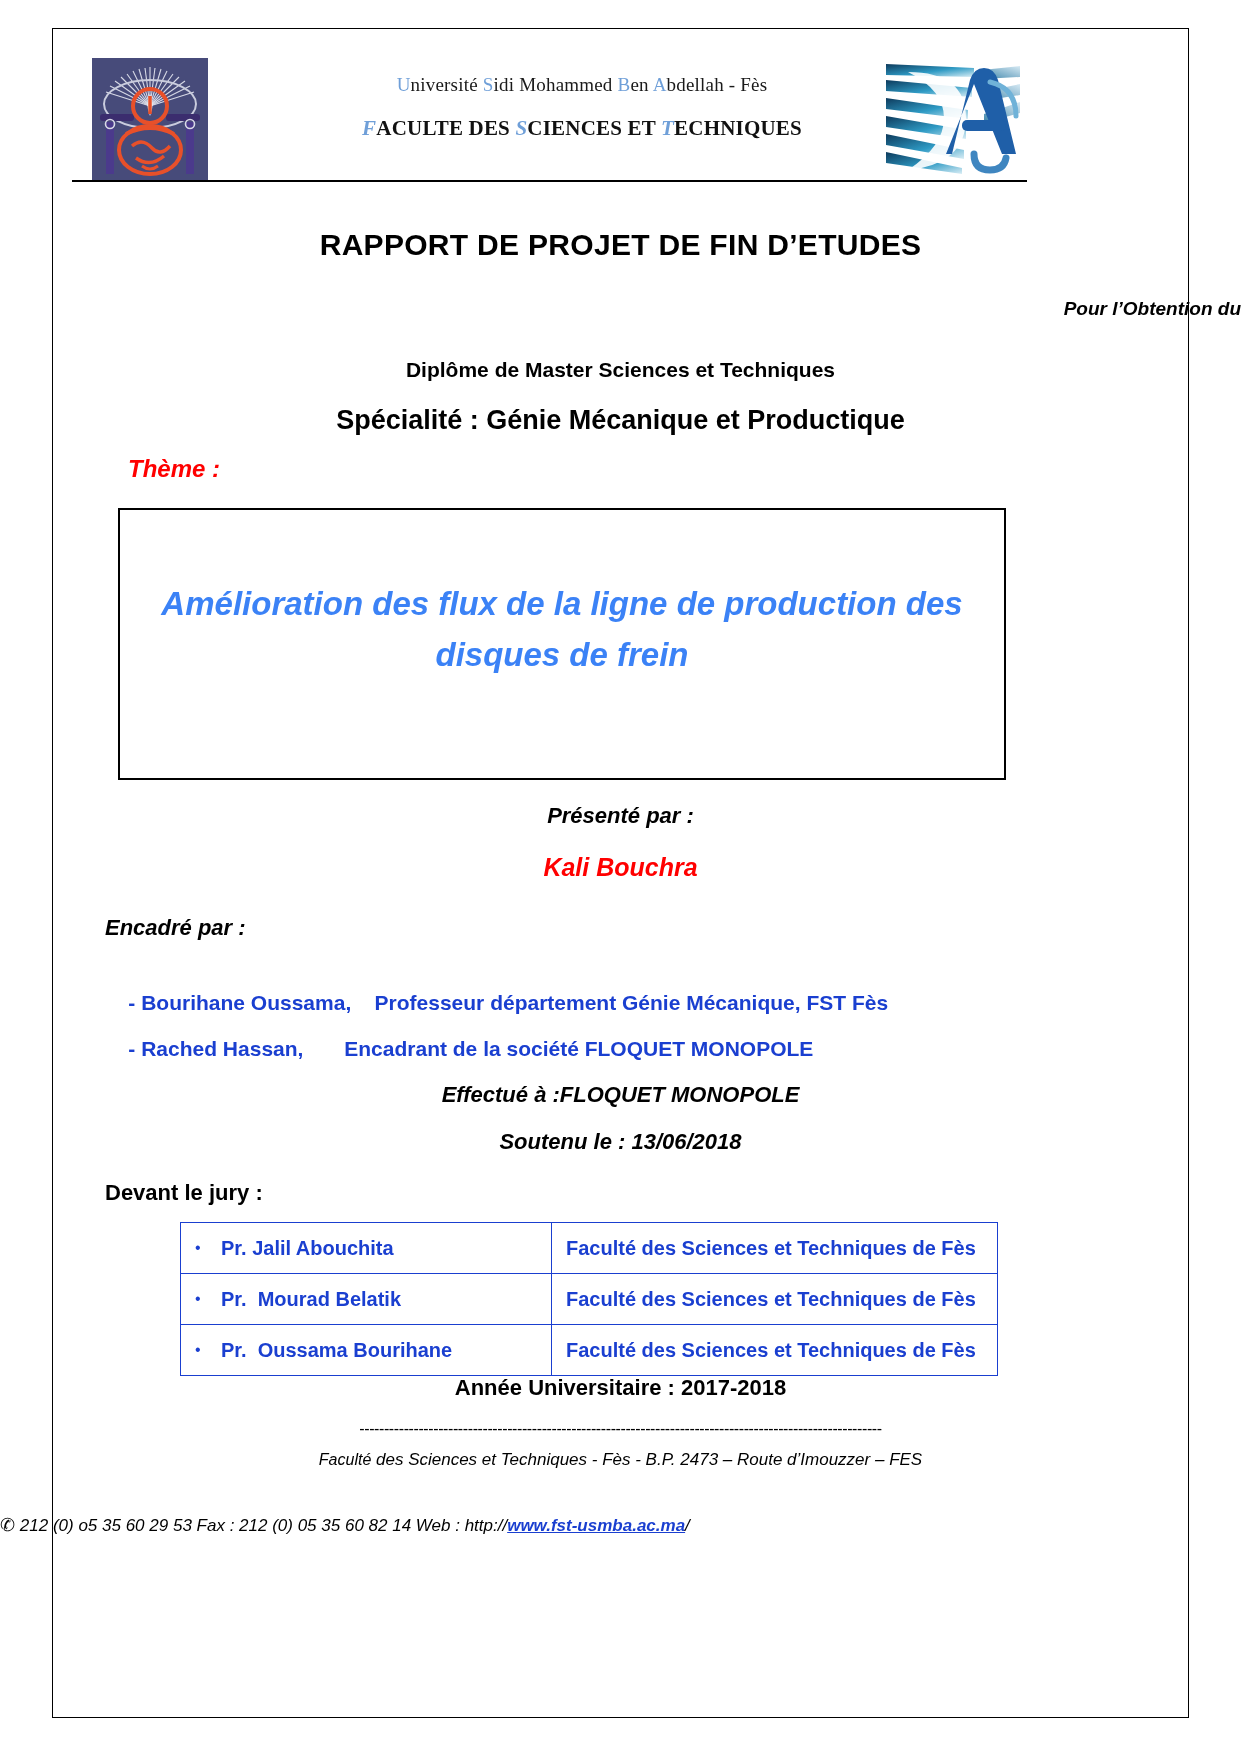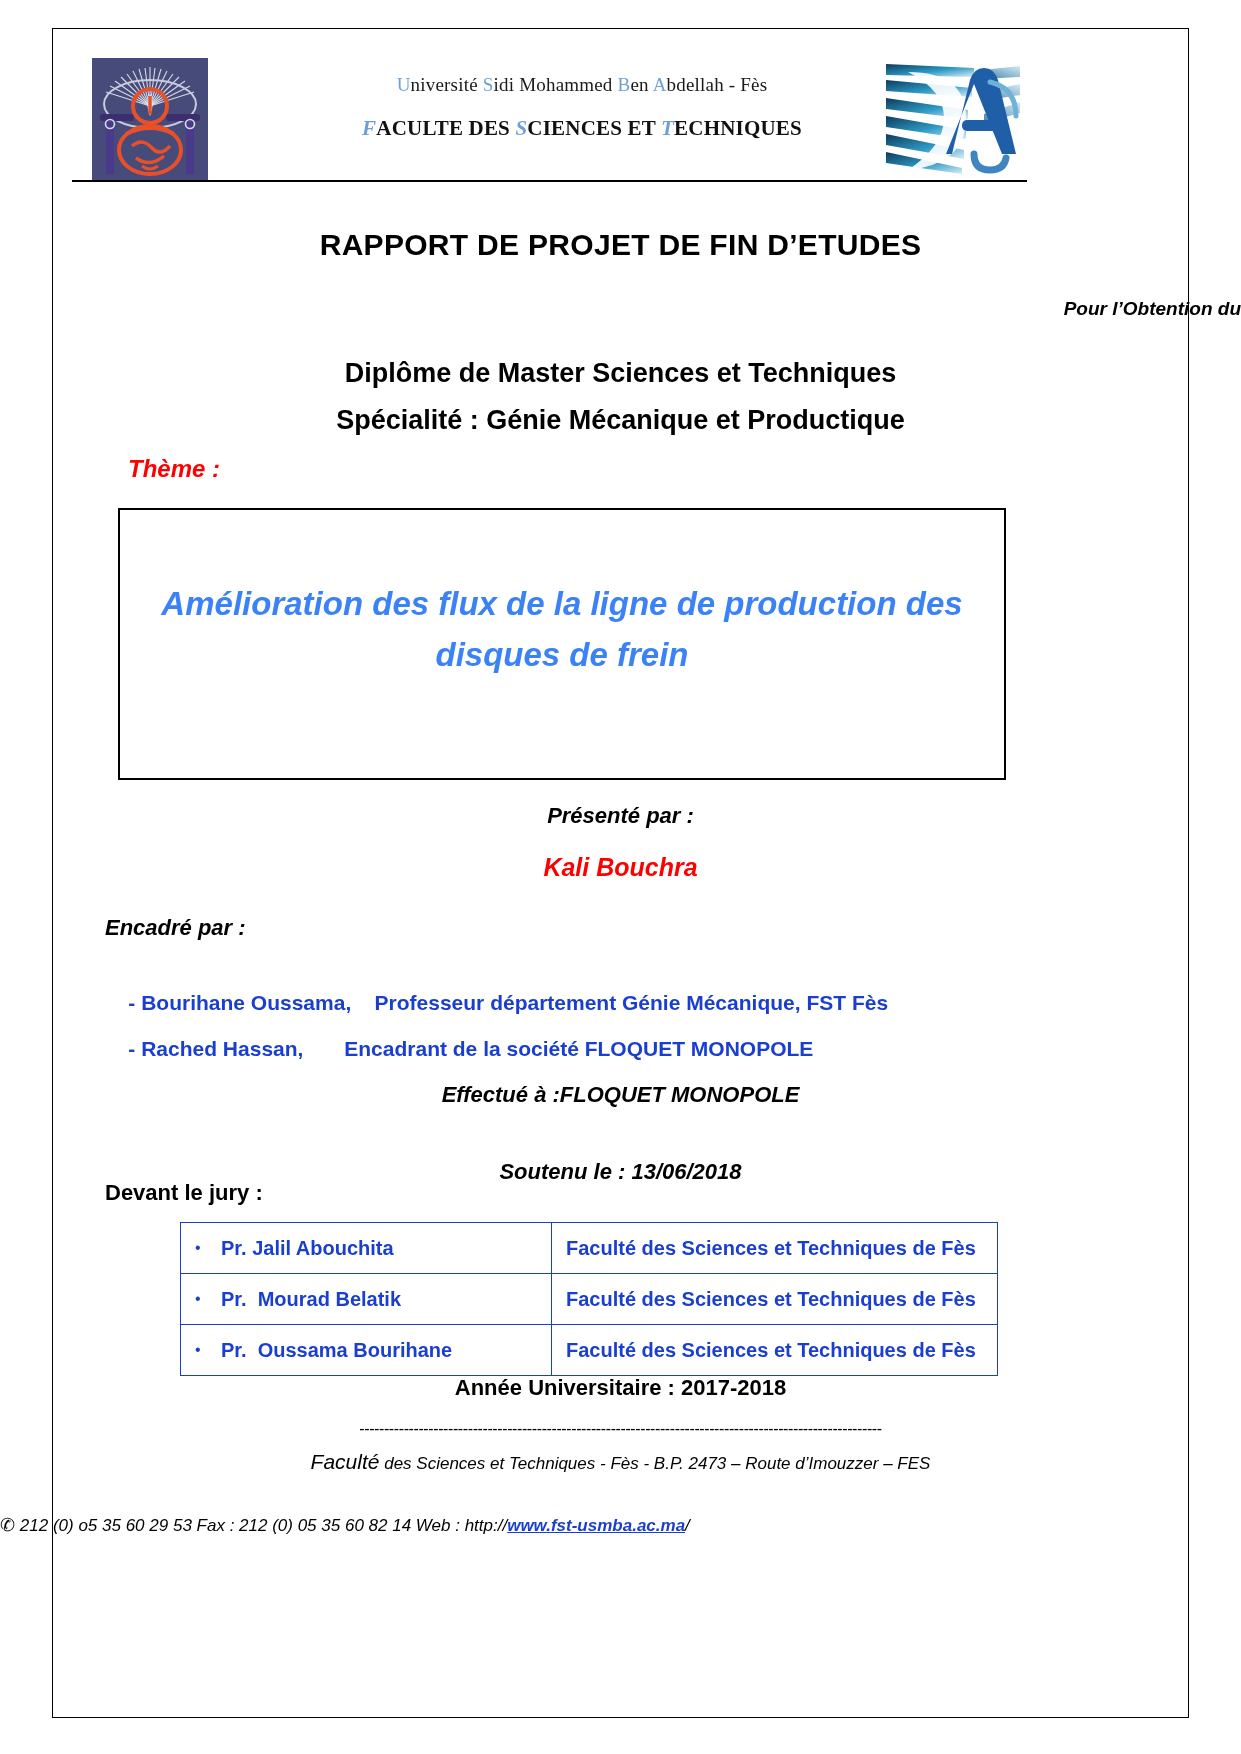--- a/index.html
+++ b/index.html
@@ -20,21 +20,21 @@
   .cap{color:#6f9fd8;}
   .cap-i{color:#6f9fd8;font-style:italic;}
   .hrule{position:absolute;left:72px;top:180px;width:955px;height:0;border-top:2.2px solid #000;}
 
   
   .rapport{position:absolute;left:0;top:228px;width:1241px;text-align:center;
            font-size:30px;font-weight:700;color:#000;letter-spacing:.3px;}
   .pour{position:absolute;left:0;top:298px;width:1241px;text-align:right;
         font-size:19px;font-weight:700;font-style:italic;color:#000;}
   .diplome{position:absolute;left:0;top:358px;width:1241px;text-align:center;
-           font-size:27px;font-weight:700;color:#000;}
+           font-size:21px;font-weight:700;color:#000;}
   .specialite{position:absolute;left:0;top:405px;width:1241px;text-align:center;
               font-size:27px;font-weight:700;color:#000;}
 
   .theme-label{position:absolute;left:128px;top:455px;font-size:24px;font-weight:700;font-style:italic;color:#ff0000;}
 
   .title-box{position:absolute;left:118px;top:508px;width:888px;height:272px;
              border:2.6px solid #000;box-sizing:border-box;}
   .title-text{position:absolute;left:0;top:68px;width:100%;text-align:center;
               font-size:33px;font-weight:700;font-style:italic;color:#3b82f6;line-height:1.55;}
 
@@ -42,42 +42,42 @@
             font-size:22px;font-weight:700;font-style:italic;color:#000;}
   .author{position:absolute;left:0;top:853px;width:1241px;text-align:center;
           font-size:25px;font-weight:700;font-style:italic;color:#ff0000;}
 
   .encadre{position:absolute;left:105px;top:915px;font-size:22px;font-weight:700;font-style:italic;color:#000;}
   .sup1{position:absolute;left:105px;top:967px;font-size:21px;font-weight:700;color:#1a3fd0;white-space:pre;}
   .sup2{position:absolute;left:105px;top:1013px;font-size:21px;font-weight:700;color:#1a3fd0;white-space:pre;}
 
   .effectue{position:absolute;left:0;top:1082px;width:1241px;text-align:center;
             font-size:22px;font-weight:700;font-style:italic;color:#000;}
-  .soutenu{position:absolute;left:0;top:1159px;width:1241px;text-align:center;
+  .soutenu{position:absolute;left:0;top:1129px;width:1241px;text-align:center;
            font-size:22px;font-weight:700;font-style:italic;color:#000;}
 
   .devant{position:absolute;left:105px;top:1180px;font-size:22px;font-weight:700;color:#000;}
 
   
   .jury{position:absolute;left:180px;top:1222px;width:818px;border-collapse:collapse;}
   .jury td{border:1.4px solid #1a3fd0;padding:6px;height:38px;vertical-align:middle;}
   .jury td.name{width:350px;padding-left:14px;}
   .jury td.fac{padding-left:14px;}
   .jury .nm{font-size:20px;font-weight:700;color:#1a3fd0;white-space:pre;}
   .jury .fc{font-size:20px;font-weight:700;color:#1a3fd0;}
   .bullet{display:inline-block;width:26px;color:#1a3fd0;font-size:16px;vertical-align:2px;}
 
   .annee{position:absolute;left:0;top:1375px;width:1241px;text-align:center;
          font-size:22px;font-weight:700;color:#000;}
 
   
   .dashline{position:absolute;left:0;top:1420px;width:1241px;text-align:center;
             font-size:16px;color:#000;letter-spacing:-0.4px;overflow:hidden;white-space:nowrap;}
   .foot1{position:absolute;left:0;top:1450px;width:1241px;text-align:center;font-size:17px;font-style:italic;color:#000;}
-  .foot1 .big{font-size:21px;margin-top:32px;}
+  .foot1 .big{font-size:16px;margin-top:32px;}
   .foot2{position:absolute;left:0;top:1478px;width:1241px;text-align:left;font-size:17px;font-style:italic;color:#000;margin-top:36px;}
   .phone-icon{font-size:18px;font-style:normal;}
   .weburl{color:#1a3fd0;font-weight:700;text-decoration:underline;}
 </style>
 </head>
 <body>
 
 <div class="page">
 
   <div class="page-frame"></div>

